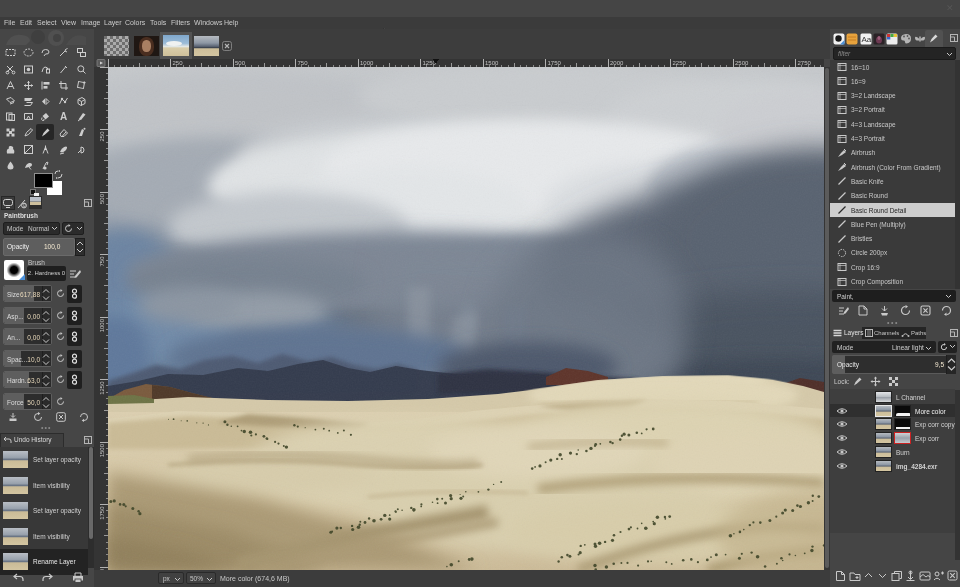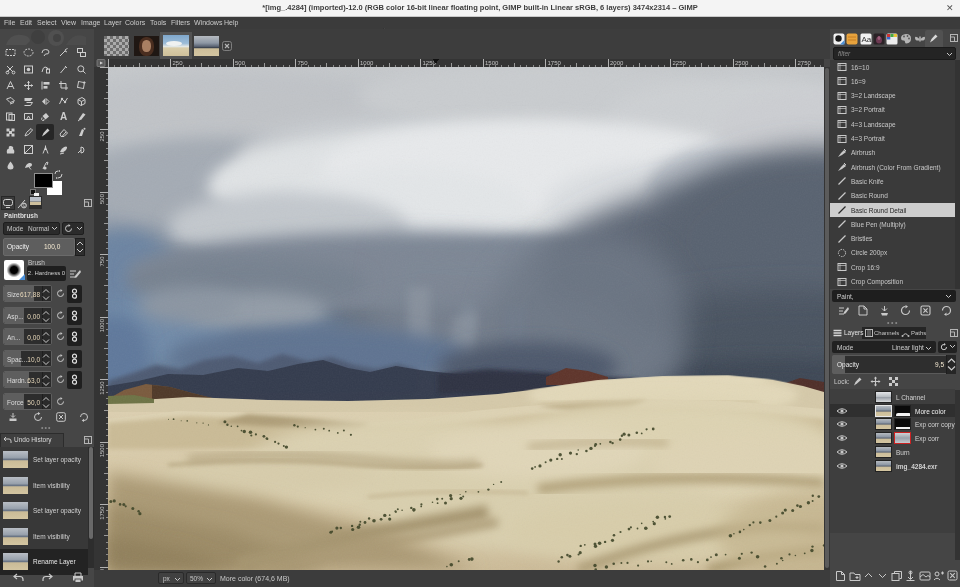--- a/index.html
+++ b/index.html
@@ -40,21 +40,20 @@
   #dock { left:830px; top:29px; width:130px; height:558px; background:#454545; }
   .dtab { position:absolute; top:2px; width:30px; height:15px; display:flex; align-items:center; justify-content:flex-start; }
   .bitem { position:absolute; left:0; width:124px; height:14.3px; color:#c9c9c9; font-size:6.5px; }
   .bitem .bi { position:absolute; left:7px; top:2px; width:10px; height:10px; }
   .bitem .bt { position:absolute; left:21px; top:3.5px; white-space:nowrap; }
 </style>
 </head>
 <body>
 <div id="app">
 
-  <div id="titlebar" class="abs">*[img_.4284] (imported)-12.0 (RGB color 16-bit linear floating point, GIMP built-in Linear sRGB, 6 layers) 3474x2314 – GIMP</div>
   <div id="closex" class="abs">✕</div>
 
   <div id="menubar" class="abs">
     <span style="left:4px">File</span>
       <span style="left:20px">Edit</span>
     <span style="left:37px">Select</span>
       <span style="left:61px">View</span>
     <span style="left:81px">Image</span>
       <span style="left:104px">Layer</span>
     <span style="left:125px">Colors</span>

